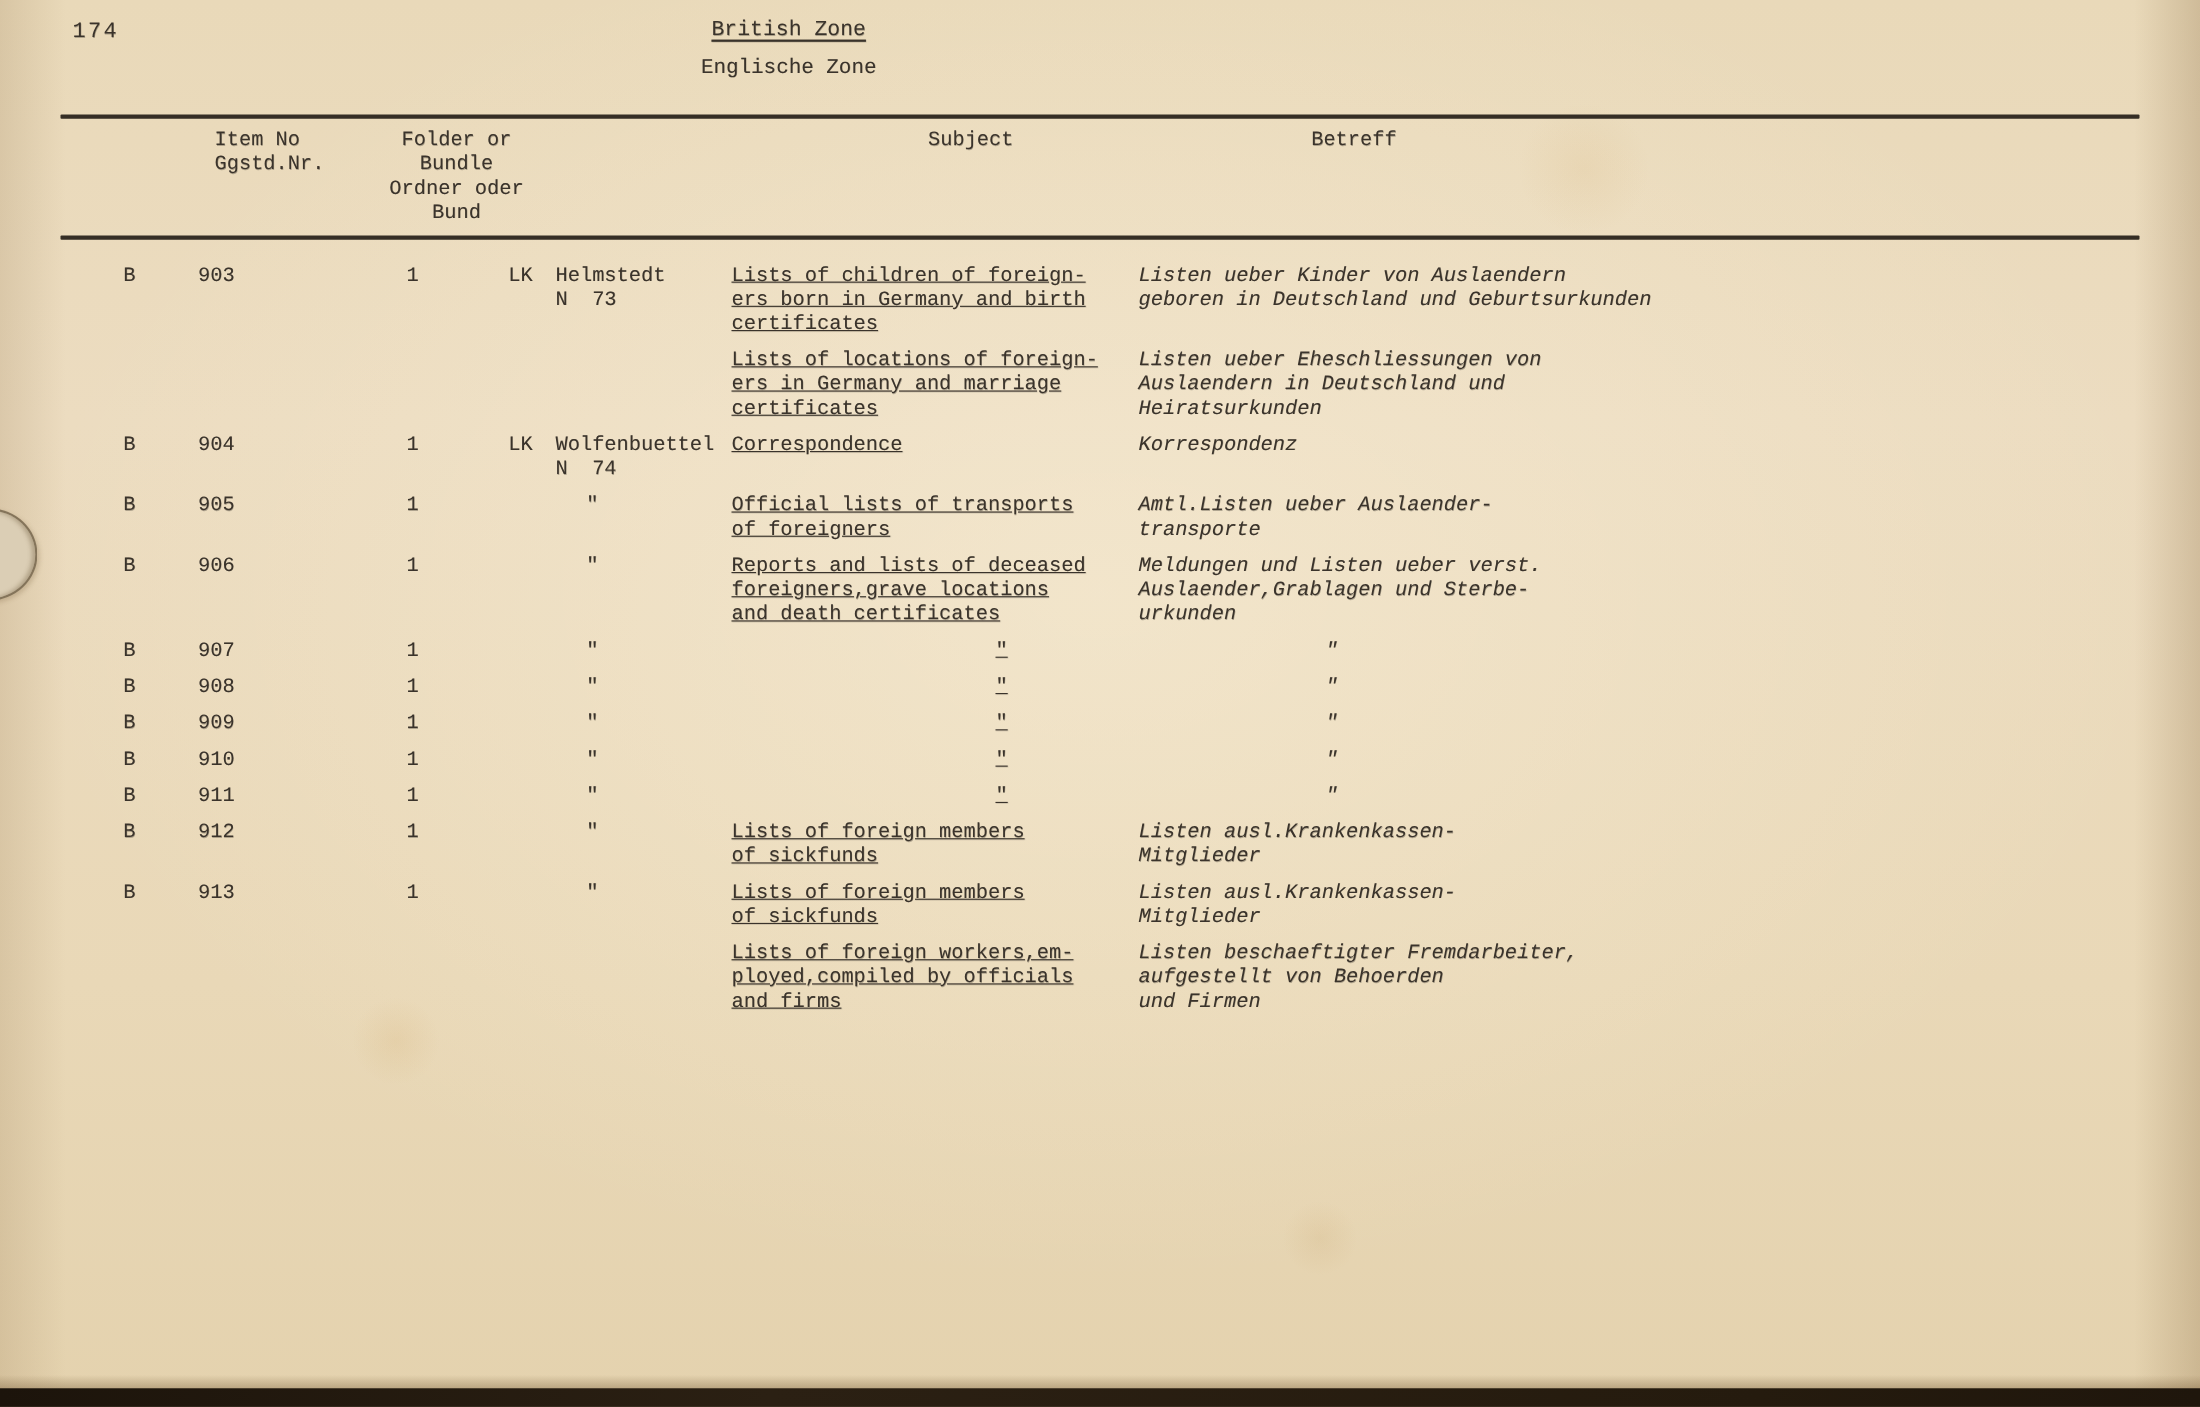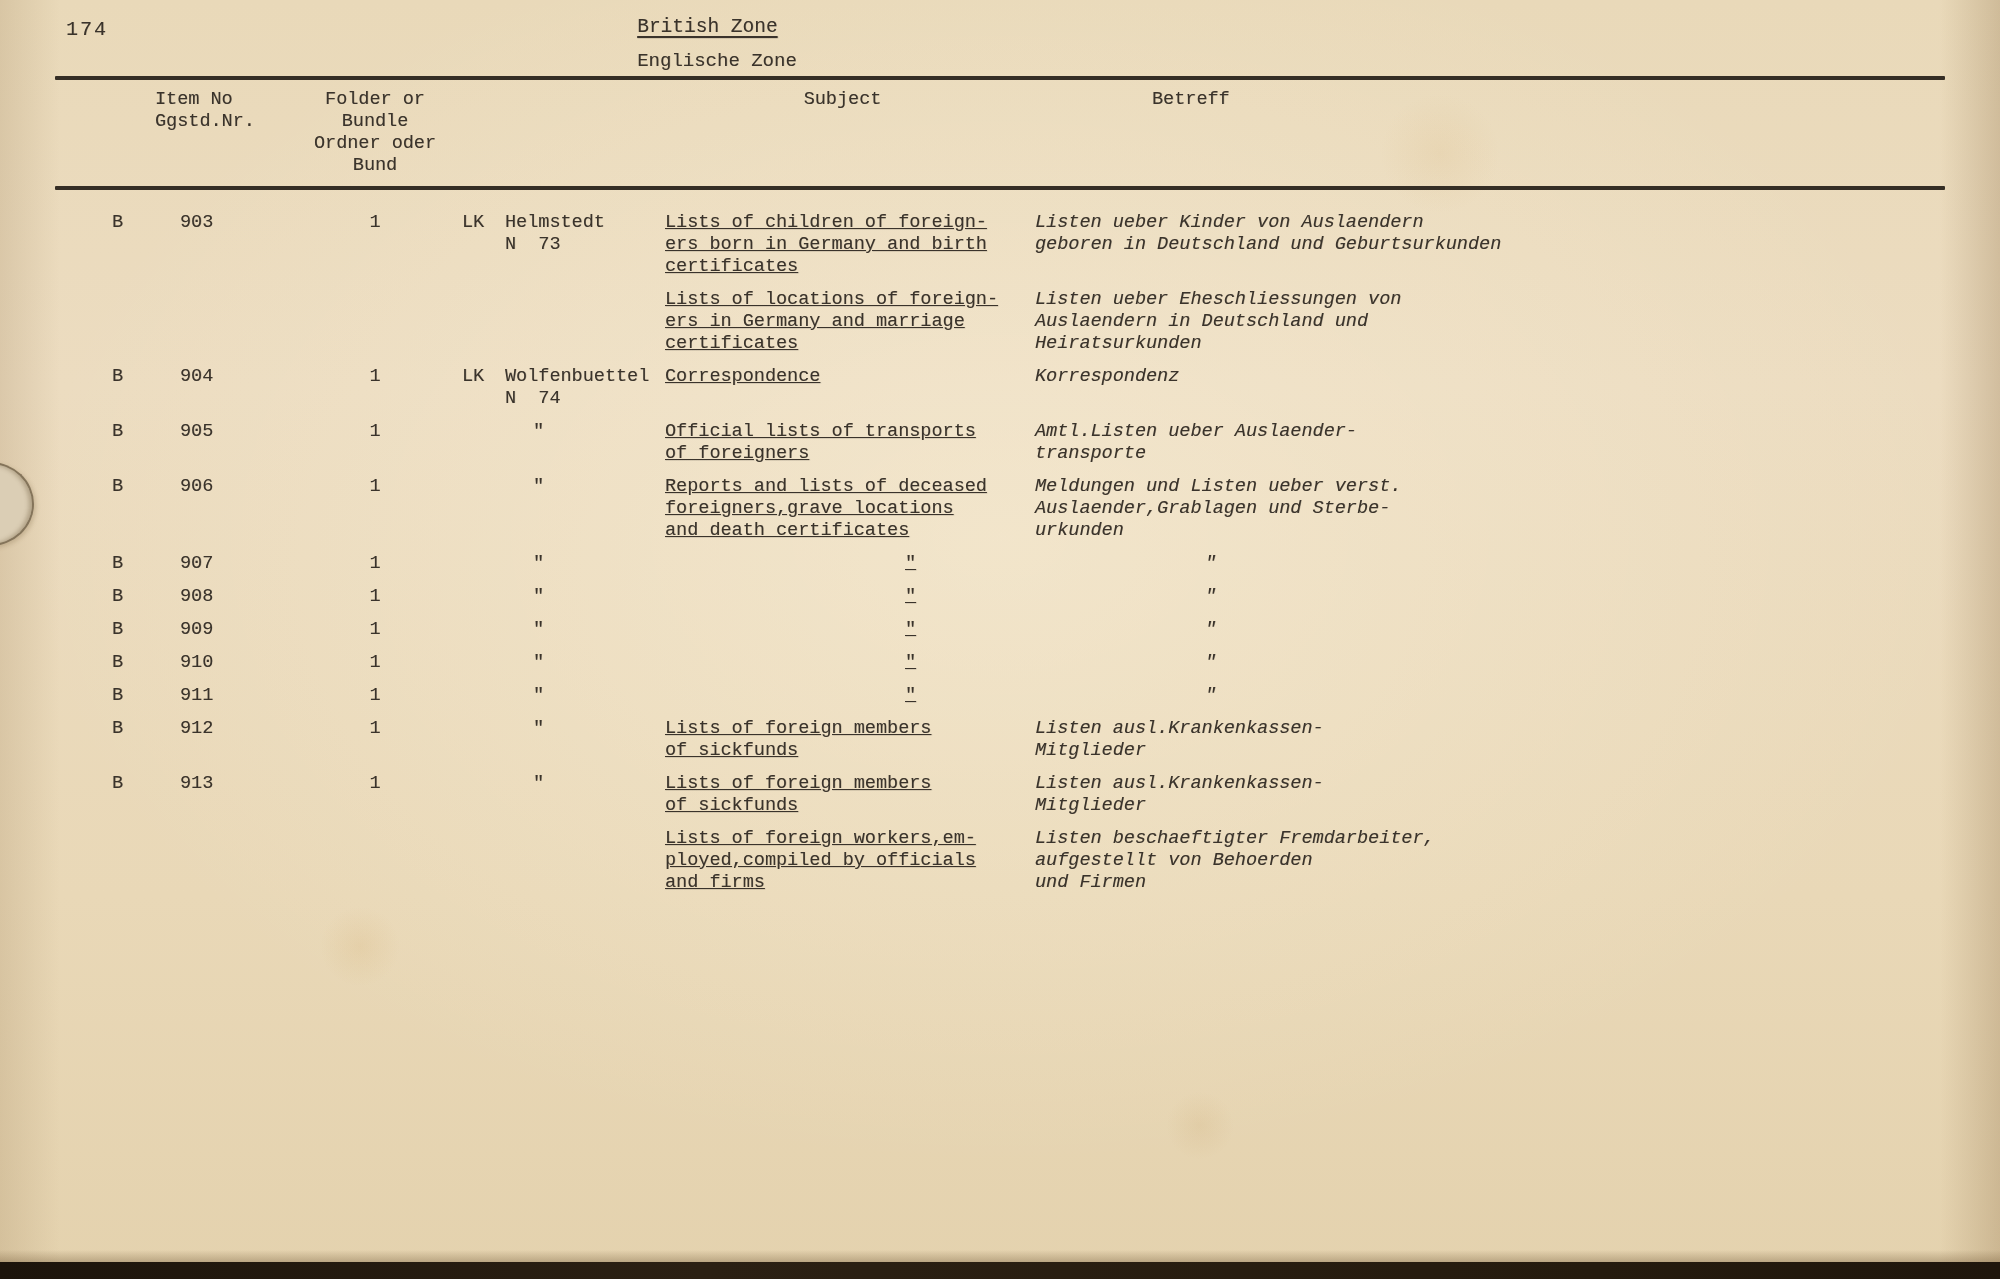--- a/index.html
+++ b/index.html
@@ -11,32 +11,33 @@
     color:#3a332b;
     background:
       radial-gradient(ellipse 1400px 900px at 50% 42%, rgba(255,248,228,0.35), rgba(0,0,0,0) 70%),
       radial-gradient(circle 60px at 72% 12%, rgba(196,146,66,0.10), rgba(0,0,0,0) 100%),
       radial-gradient(circle 40px at 18% 74%, rgba(196,146,66,0.12), rgba(0,0,0,0) 100%),
       radial-gradient(circle 34px at 60% 88%, rgba(180,130,60,0.10), rgba(0,0,0,0) 100%),
       linear-gradient(90deg, rgba(140,110,70,0.18) 0%, rgba(0,0,0,0) 3%, rgba(0,0,0,0) 97%, rgba(140,110,70,0.28) 100%),
       linear-gradient(180deg, #e9d9b9 0%, #ecdcc0 30%, #e9d8b7 70%, #e4d2ae 100%);
     text-shadow: 0.4px 0.4px 0 rgba(58,51,43,0.35);
   }
-  .top-area { position:relative; height:76px; }
+  .top-area { position:relative; height:104px; }
   .page-number { position:absolute; left:66px; top:18px; font-size:20px; letter-spacing:2px; }
-  .title-block { position:absolute; left:717px; top:16px; transform:translateX(-50%); white-space:nowrap; }
+  .title-block { position:absolute; left:717px; top:16px; transform:translateX(-50%); text-align:center; white-space:nowrap; }
   .doc-title { font-size:19.5px; text-decoration:underline; text-underline-offset:4px; text-decoration-thickness:2px; }
   .doc-subtitle { font-size:19px; margin-top:12px; }
   .rule { margin-left:55px; width:1890px; height:4px; background:#352e25; border-radius:1px; }
   .thead {
     display:grid;
     grid-template-columns:80px 115px 160px 50px 150px 375px 1fr;
     padding:9px 60px 9px 100px;
     font-size:18.5px; line-height:22px;
     white-space:pre-wrap;
+    margin-left:40px;
   }
   .h-item   { grid-column:1 / 3; padding-left:55px; }
   .h-folder { grid-column:3; text-align:center; }
   .h-district { grid-column:4 / 6; text-align:center; padding-left:25px; }
   .h-subject { grid-column:6; text-align:center; }
   .h-betreff { grid-column:7; padding-left:122px; }
   .tbody { padding:22px 60px 0 100px; }
   .trow {
     display:grid;
     grid-template-columns:80px 115px 160px 50px 150px 375px 1fr;

